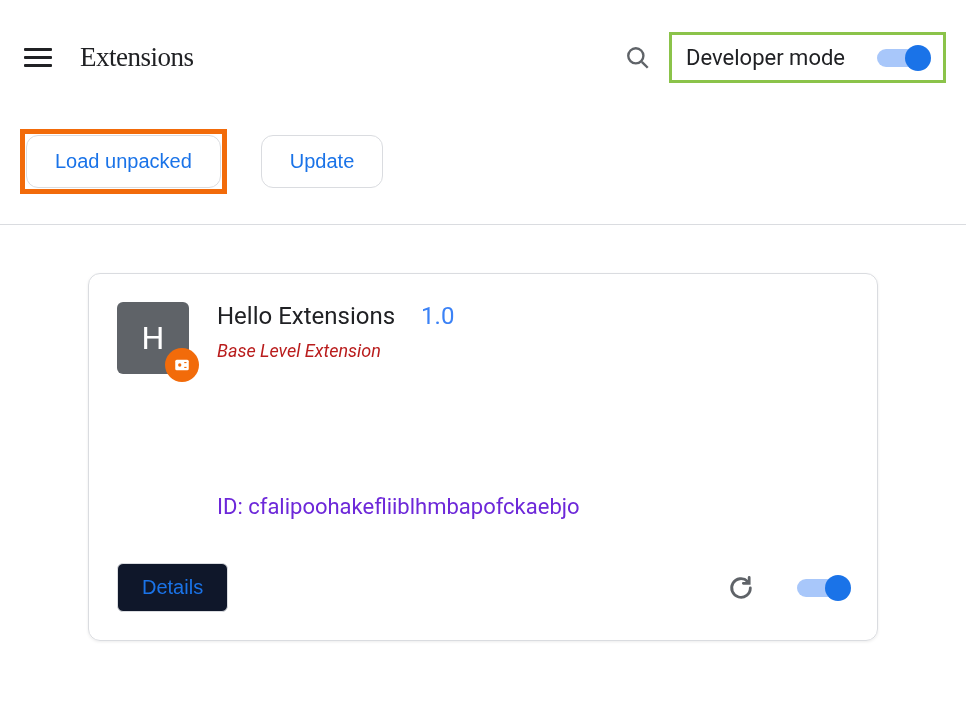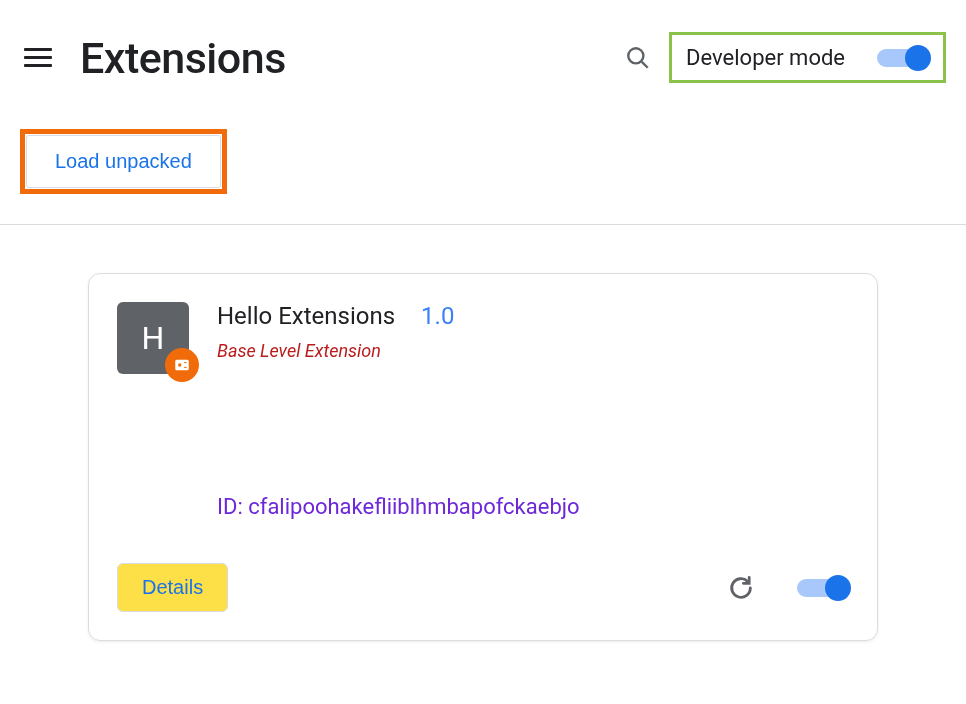--- a/index.html
+++ b/index.html
@@ -29,25 +29,26 @@
       cursor: pointer;
       margin-right: 28px;
     }
     .hamburger span {
       display: block;
       height: 3px;
       background: #202124;
       border-radius: 1px;
     }
     .page-title {
-      font-size: 43px;
+      font-size: 27px;
       font-weight: 500;
       color: #202124;
       letter-spacing: -0.5px;
       flex: 1;
+      font-family: Liberation Serif, serif;
     }
     .search-icon {
       width: 26px;
       height: 26px;
       margin-right: 18px;
       cursor: pointer;
     }
     .dev-mode-box {
       display: flex;
       align-items: center;
@@ -97,21 +98,21 @@
       border: 5px solid #f26b0a;
       padding: 1px;
     }
     .toolbar-btn {
       border: 1px solid #dadce0;
       background: #fff;
       color: #1a73e8;
       font-size: 20px;
       font-weight: 500;
       padding: 14px 28px;
-      border-radius: 3px;
+      border-radius: 12px;
       cursor: pointer;
     }
     .card-area {
       display: flex;
       justify-content: center;
       padding: 48px 20px;
     }
     .card {
       width: 790px;
       border: 1px solid #dadce0;
@@ -185,21 +186,21 @@
       margin-left: 100px;
     }
     .card-footer {
       display: flex;
       align-items: center;
       margin-top: 44px;
       gap: 16px;
     }
     .card-btn {
       border: 1px solid #dadce0;
-      background: #fde047;
+      background: #0f172a;
       color: #1a73e8;
       font-size: 20px;
       font-weight: 500;
       padding: 12px 24px;
       border-radius: 6px;
       cursor: pointer;
     }
     .spacer {
       flex: 1;
     }
@@ -231,20 +232,23 @@
     <div class="toggle">
       <div class="toggle-track"></div>
       <div class="toggle-thumb"></div>
     </div>
   </div>
 </div>
 
 <div class="toolbar">
   <div class="toolbar-btn-wrap highlight">
     <button class="toolbar-btn">Load unpacked</button>
+  </div>
+  <div class="toolbar-btn-wrap">
+    <button class="toolbar-btn">Update</button>
   </div>
 </div>
 
 <div class="card-area">
   <div class="card">
     <div class="card-top">
       <div class="card-icon-wrap">
         <div class="card-icon">H</div>
         <div class="unpacked-badge">
           <svg viewBox="0 0 24 24">

